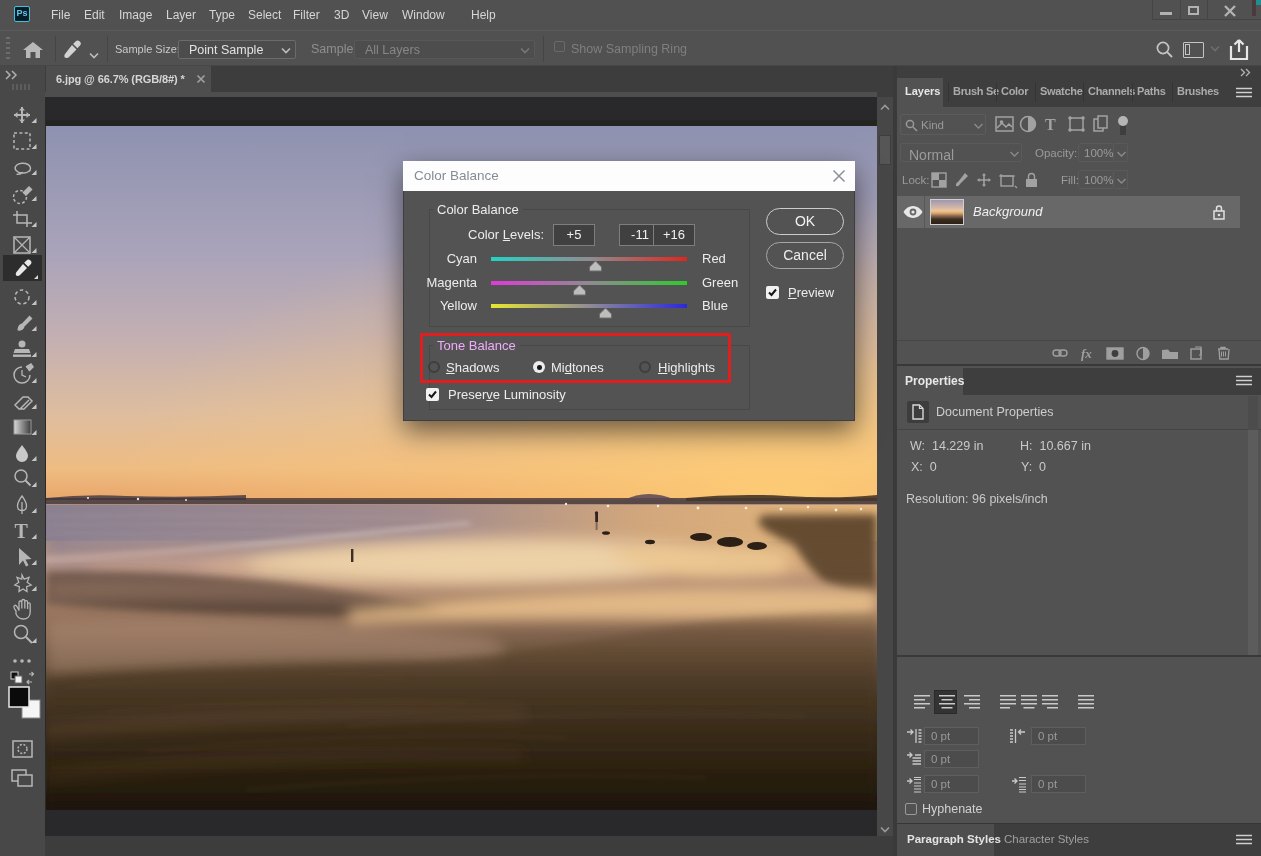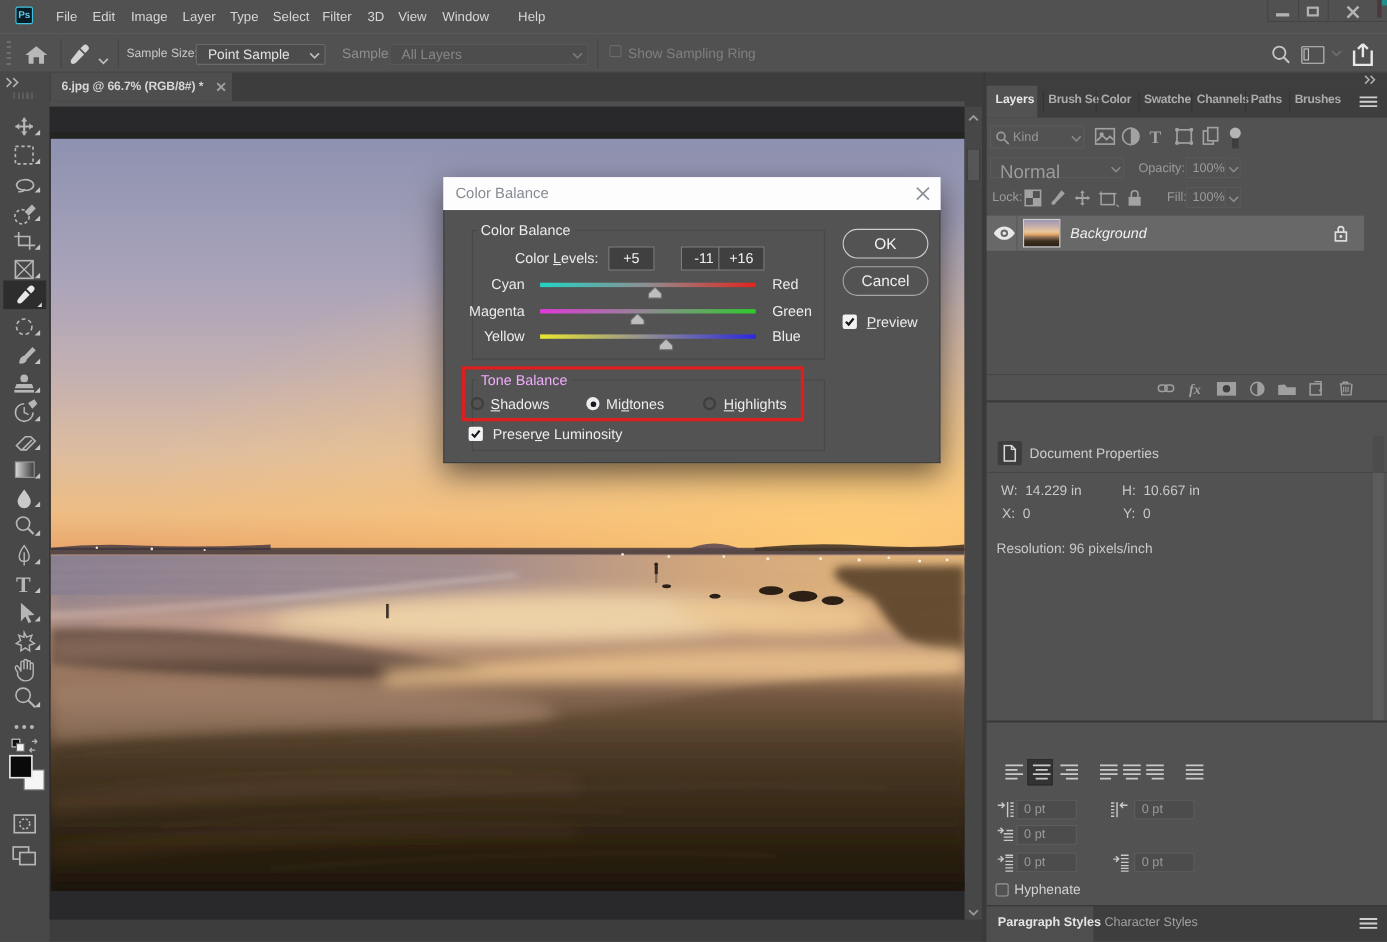--- a/index.html
+++ b/index.html
@@ -446,21 +446,21 @@
           <rect x="103" y="2" width="9" height="12" fill="#525252"></rect>
         </g>
       <g>
           <circle cx="128" cy="7" r="5" fill="#b5b5b5" stroke="none"></circle>
           <rect x="125" y="12" width="6" height="9" fill="#3e3e3e" stroke="none"></rect>
         </g>
     </g>
   </svg>
 
   <div class="abs" style="left:3px;top:77px;width:122px;height:19px;border:1px solid #5a5a5a;border-radius:2px;">
-    <div class="abs txt" style="left:8px;top:3px;font-size:17px;color:#9b9b9b;">Normal</div>
+    <div class="abs txt" style="left:8px;top:3px;font-size:14px;color:#9b9b9b;">Normal</div>
     <svg class="abs" style="left:108px;top:7px;" width="11" height="7">
         <path d="M1.5,1 L5.5,5 L9.5,1" stroke="#8a8a8a" stroke-width="1.4" fill="none"></path>
       </svg>
   </div>
   <div class="abs txt" style="left:138px;top:81px;font-size:11.5px;color:#9b9b9b;">Opacity:</div>
   <div class="abs" style="left:181px;top:77px;width:36px;height:19px;border:1px solid #5a5a5a;border-radius:2px;">
     <div class="abs txt" style="left:5px;top:3px;font-size:11.5px;color:#9b9b9b;">100%</div>
   </div>
   <div class="abs" style="left:217px;top:77px;width:14px;height:19px;border:1px solid #5a5a5a;border-left:none;border-radius:0 2px 2px 0;">
     <svg class="abs" style="left:2px;top:7px;" width="11" height="7">
@@ -543,20 +543,27 @@
         <g>
             <path d="M166 4 h10 M169 4 v-1.5 h4 V4 M167 4 l0.8 10 h8.4 l0.8-10" stroke-width="1.3"></path>
             <path d="M169.5 6.5 v5 M171.5 6.5 v5 M173.5 6.5 v5" stroke-width="1"></path>
           </g>
       </g>
     </svg>
   </div>
   <div class="abs" style="left:0;top:298px;width:364px;height:2px;background:#393939;"></div>
 
   <div class="abs" style="left:0;top:300px;width:364px;height:289px;background:#525252;">
+    <div class="abs" style="left:0;top:2px;width:364px;height:27px;background:#3e3e3e;">
+      <div class="abs" style="left:0;top:0;width:66px;height:27px;background:#525252;"></div>
+      <div class="abs txt" style="left:8px;top:6px;font-size:12px;font-weight:bold;color:#e8e8e8;">Properties</div>
+      <svg class="abs" style="left:338px;top:7px;" width="18" height="12">
+          <path d="M1 1.5 H17 M1 5.5 H17 M1 9.5 H17" stroke="#cfcfcf" stroke-width="1.7"></path>
+        </svg>
+    </div>
     <div class="abs" style="left:10px;top:35px;width:22px;height:22px;background:#3d3d3d;border-radius:2px;">
       <svg class="abs" style="left:4px;top:3px;" width="14" height="16" viewBox="0 0 14 16">
           <path d="M2 1 L8.5 1 L12 4.5 L12 15 L2 15 Z" fill="none" stroke="#d8d8d8" stroke-width="1.4"></path>
           <path d="M8.5 1 L8.5 4.5 L12 4.5" fill="none" stroke="#d8d8d8" stroke-width="1.2"></path>
         </svg>
     </div>
     <div class="abs txt" style="left:39px;top:39px;font-size:12.5px;color:#cdcdcd;">Document Properties</div>
     <div class="abs" style="left:0;top:63px;width:364px;height:1px;background:#454545;"></div>
     <div class="abs txt" style="left:13px;top:73px;font-size:12.5px;color:#c9c9c9;">W:&nbsp; 14.229 in</div>
     <div class="abs txt" style="left:123px;top:73px;font-size:12.5px;color:#c9c9c9;">H:&nbsp; 10.667 in</div>

